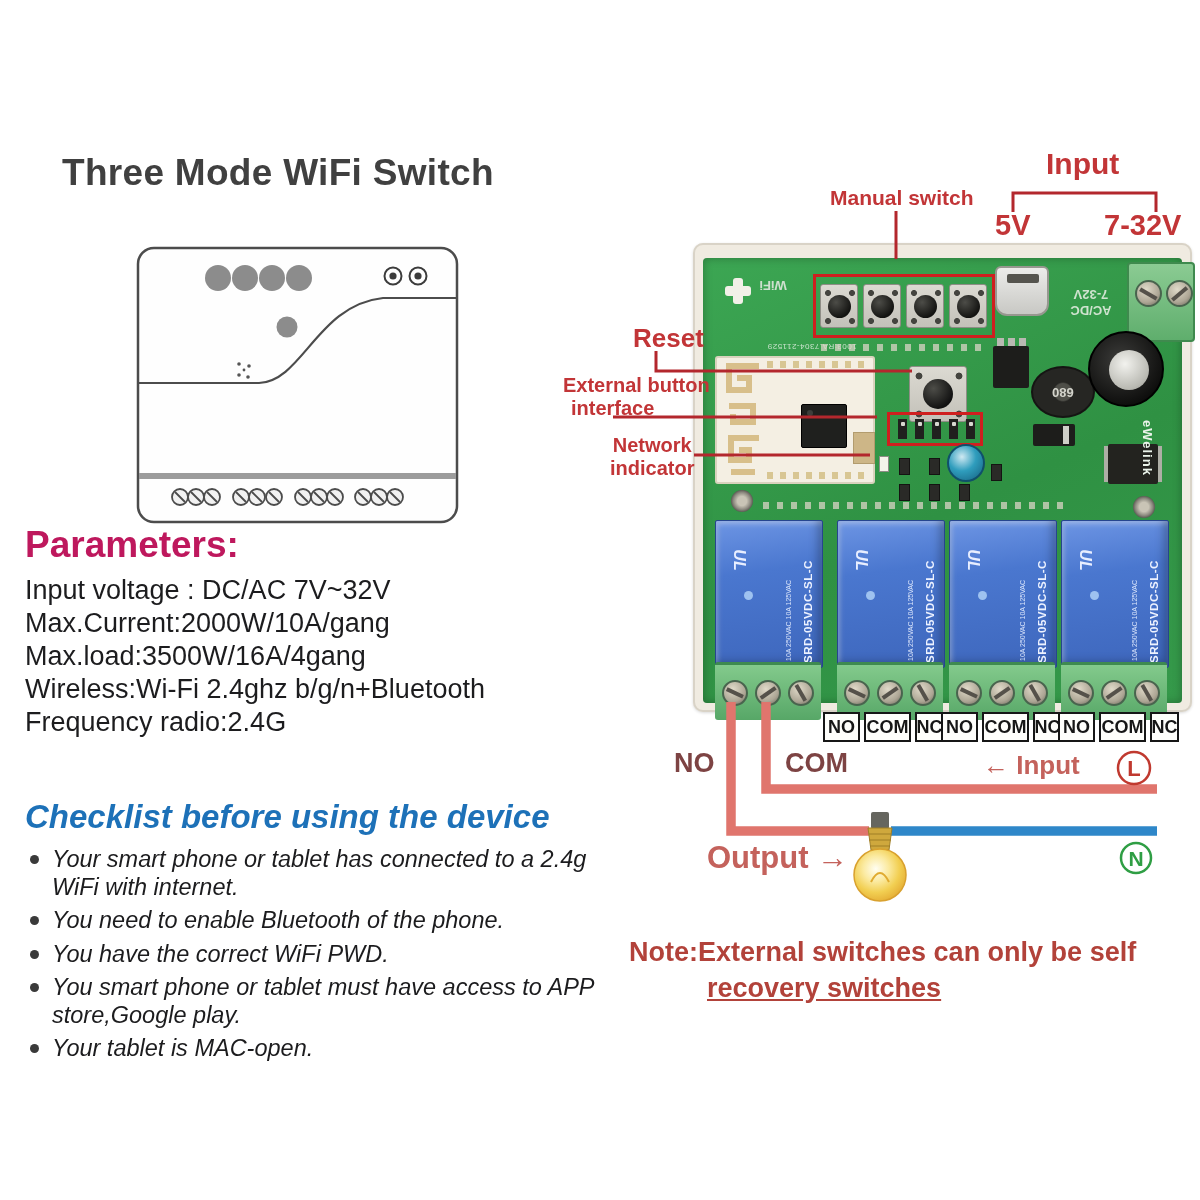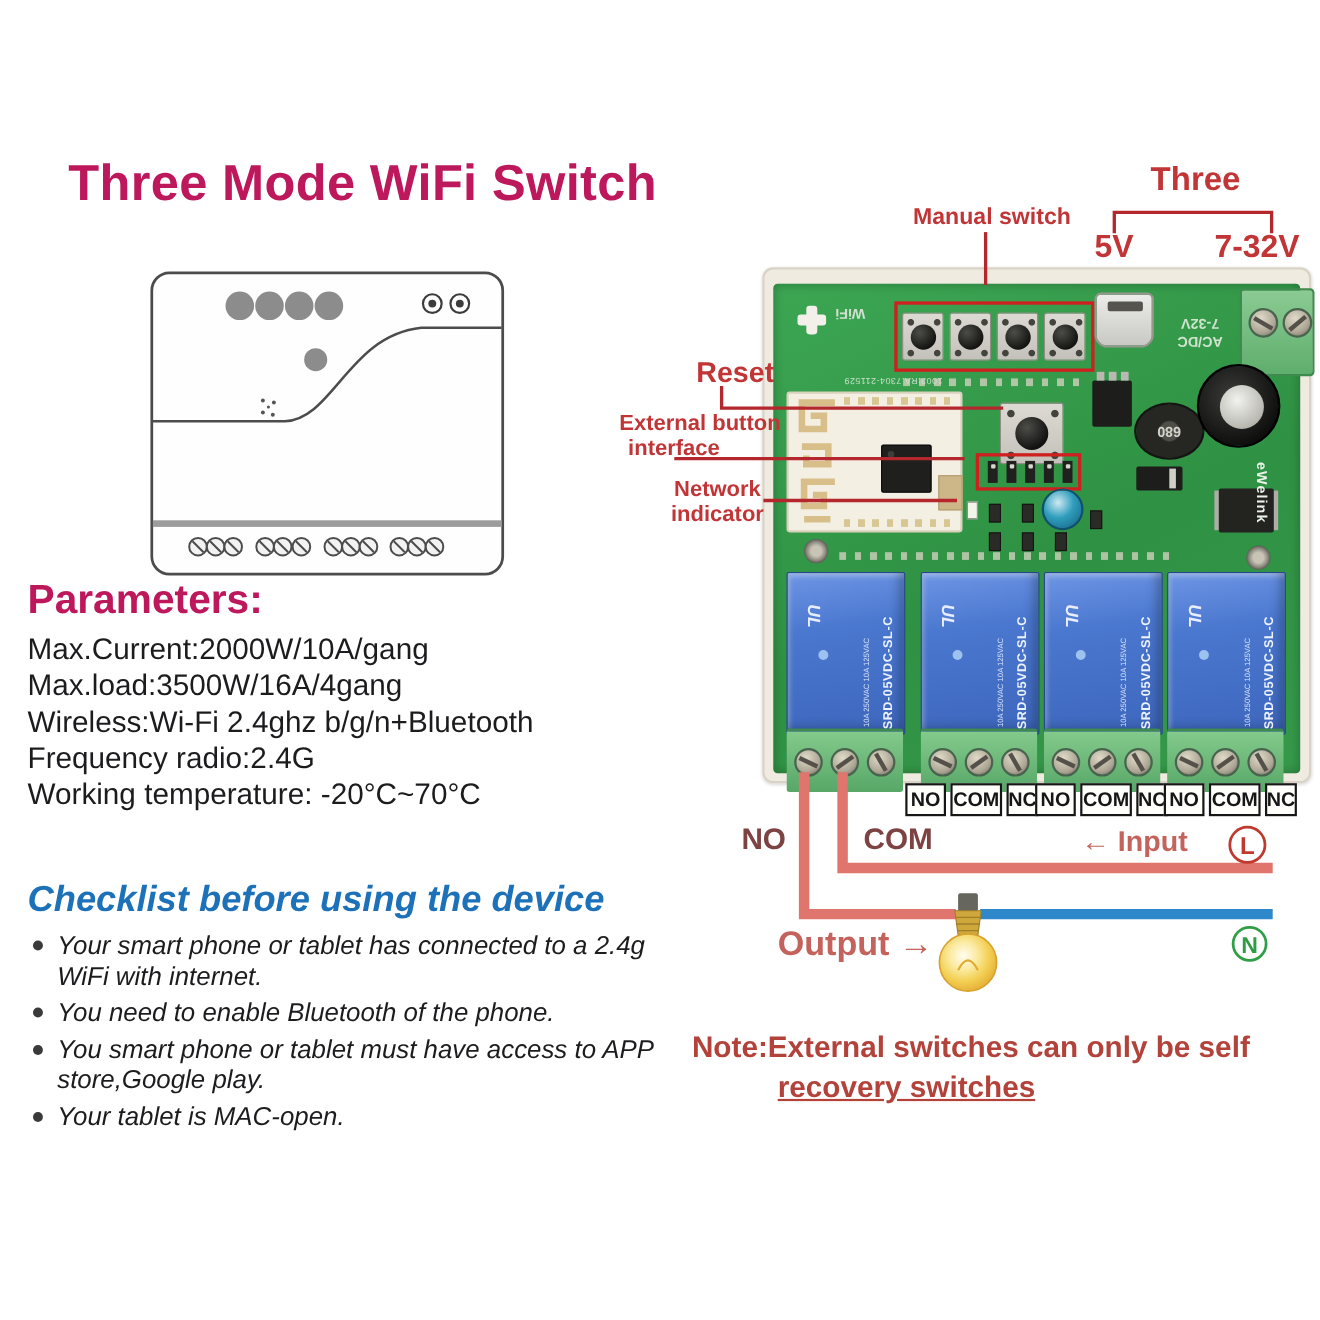--- a/index.html
+++ b/index.html
@@ -1,21 +1,21 @@
 <!DOCTYPE html>
 <html><head>
 <meta charset="utf-8">
 <style>
   * { box-sizing: border-box; margin: 0; padding: 0; }
   html,body { width:1200px; height:1200px; background:#ffffff;
     font-family:"Liberation Sans","DejaVu Sans",sans-serif; position:relative; overflow:hidden; }
   .abs { position:absolute; }
 
   
-  .title { left:62px; top:139px; font-size:46px; font-weight:bold; color:#be185d; letter-spacing:.3px; }
+  .title { left:62px; top:152px; font-size:37px; font-weight:bold; color:#404040; letter-spacing:.3px; }
   .params { left:25px; top:524px; width:580px; }
   .params h2 { font-size:37px; font-weight:bold; color:#be185d; margin-bottom:8px; }
   .params p { font-size:27px; color:#1c1c1e; line-height:33px; }
   .checklist { left:25px; top:798px; width:588px;font-style:italic; }
   .checklist h2 { font-size:33px; font-weight:bold; color:#1d71b8; margin-bottom:10px; }
   .checklist ul { list-style:none; }
   .checklist li { position:relative; font-size:23.5px; line-height:27.5px; color:#1c1c1e; padding-left:27px; margin-bottom:6px; }
   .checklist li::before { content:""; position:absolute; left:5px; top:9px; width:9px; height:9px; border-radius:50%; background:#3a3a3a; }
 
   
@@ -185,32 +185,33 @@
     <circle cx="228" cy="252" r="8"></circle>
       <circle cx="244" cy="252" r="8"></circle>
       <circle cx="260" cy="252" r="8"></circle>
     <path d="M40,247 l10,10 M56,247 l10,10 M72,247 l10,10 M101,247 l10,10 M117,247 l10,10 M134,247 l10,10
              M163,247 l10,10 M179,247 l10,10 M195,247 l10,10 M223,247 l10,10 M239,247 l10,10 M255,247 l10,10" fill="none"></path>
   </g>
 </svg>
 
 <section class="abs params">
   <h2>Parameters:</h2>
+  <p>Input voltage :  DC/AC 7V~32V</p>
   <p>Max.Current:2000W/10A/gang</p>
   <p>Max.load:3500W/16A/4gang</p>
   <p>Wireless:Wi-Fi 2.4ghz b/g/n+Bluetooth</p>
   <p>Frequency radio:2.4G</p>
-  <p>Working temperature: -20°C~70°C</p>
 </section>
 
 <section class="abs checklist">
   <h2>Checklist before using the device</h2>
   <ul>
     <li>Your smart phone or tablet has connected to a 2.4g WiFi with internet.</li>
     <li>You need to enable Bluetooth of the phone.</li>
+    <li>You have the correct WiFi PWD.</li>
     <li>You smart phone or tablet must have access to APP store,Google play.</li>
     <li>Your tablet is MAC-open.</li>
   </ul>
 </section>
 
 <div class="abs board">
   <div class="pcb">
     <div class="abs fiducial"></div>
     <div class="abs wifi-silk">WiFi</div>
     <div class="abs module-code">1003:RA.7304-211529</div>
@@ -372,21 +373,21 @@
     <circle cx="1134" cy="768" r="16" fill="none" stroke="#c0392f" stroke-width="2.5"></circle>
     <text x="1134" y="776" text-anchor="middle" font-size="22" font-weight="bold" fill="#c0392f">L</text>
   </g>
   <g>
     <circle cx="1136" cy="858" r="15" fill="none" stroke="#2f9e44" stroke-width="2.5"></circle>
     <text x="1136" y="866" text-anchor="middle" font-size="21" font-weight="bold" fill="#2f9e44">N</text>
   </g>
 </svg>
 
 <div class="abs ann lbl-manual">Manual switch</div>
-<div class="abs ann lbl-input-top">Three</div>
+<div class="abs ann lbl-input-top">Input</div>
 <div class="abs ann lbl-5v">5V</div>
 <div class="abs ann lbl-732v">7-32V</div>
 <div class="abs ann lbl-reset">Reset</div>
 <div class="abs ann lbl-ext">
   <div>External button</div>
   <div class="l2">interface</div>
 </div>
 <div class="abs ann lbl-net">
   <div>Network</div>
   <div>indicator</div>

